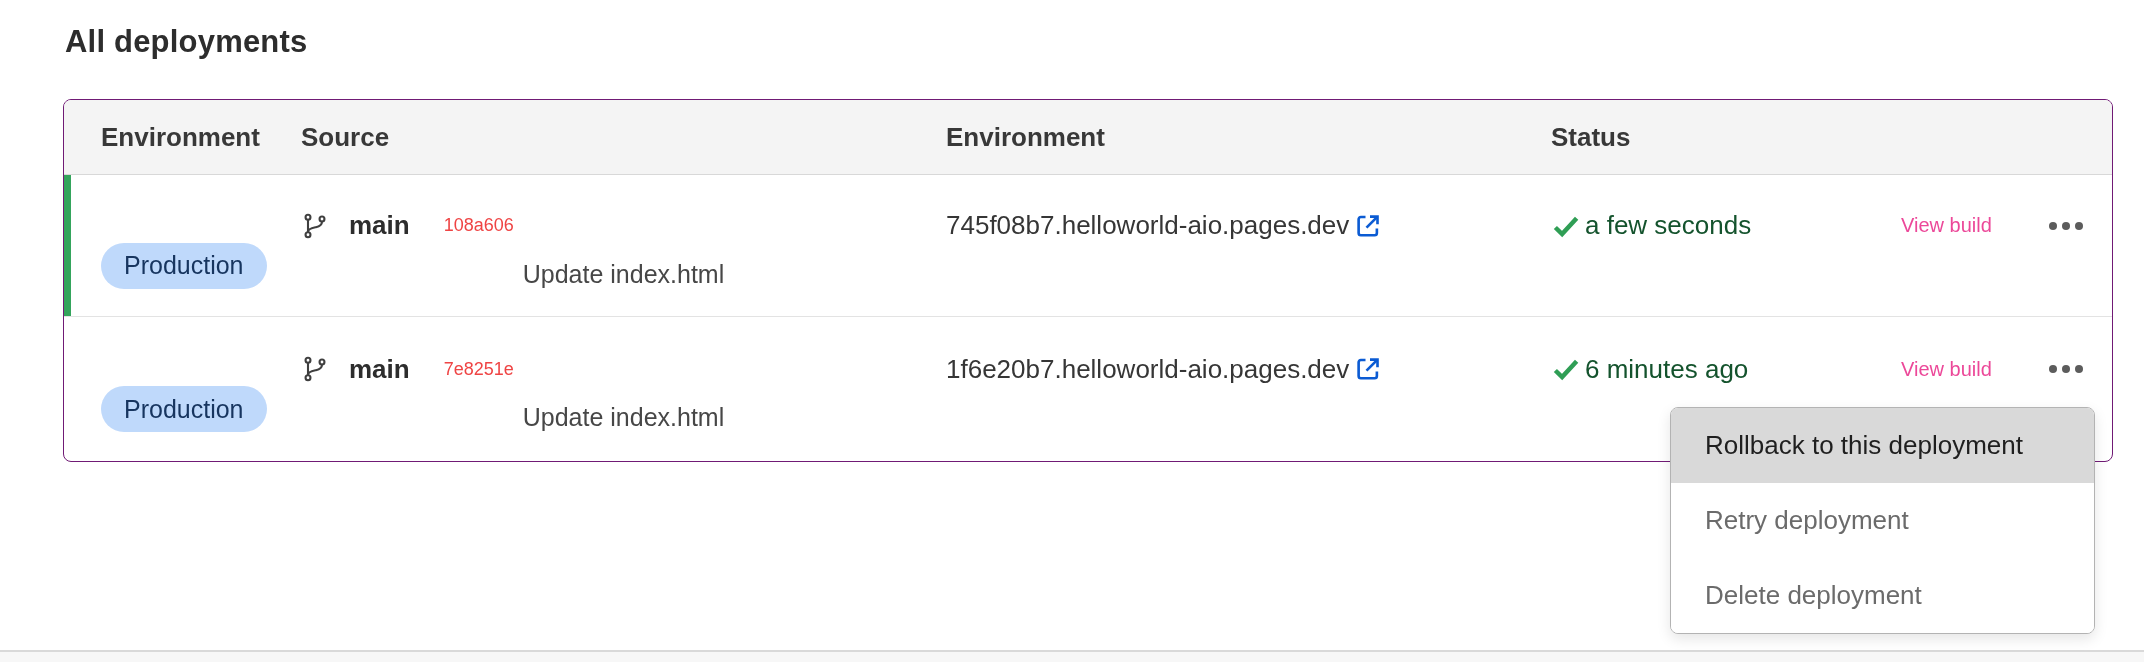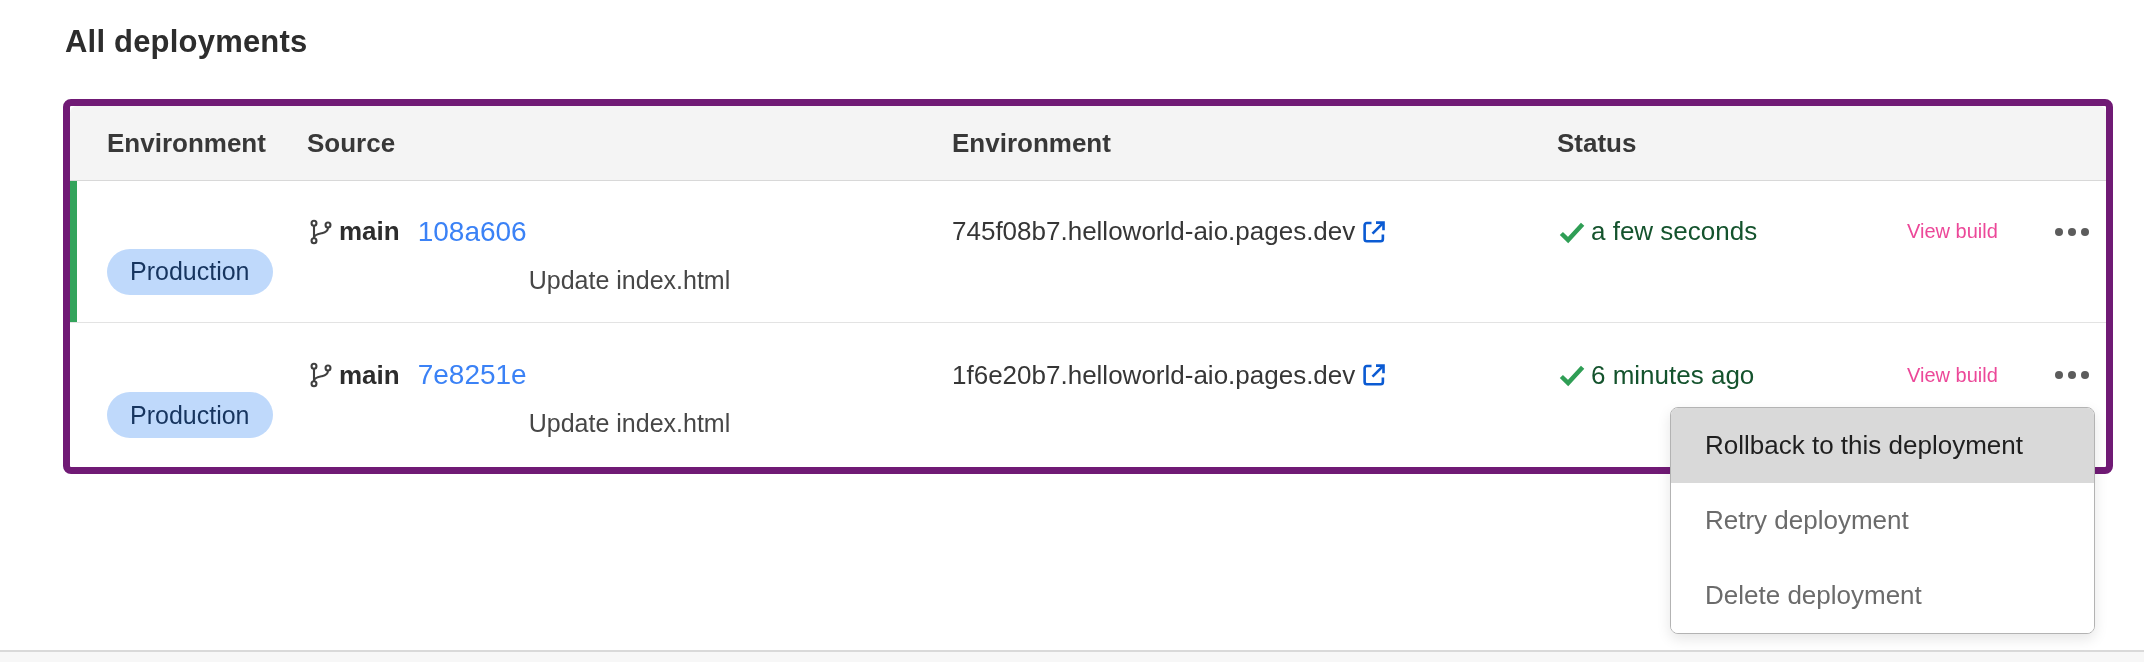--- a/index.html
+++ b/index.html
@@ -5,42 +5,42 @@
   * { margin:0; padding:0; box-sizing:border-box; }
   html,body { width:2144px; height:662px; background:#ffffff; overflow:hidden;
               font-family:"Liberation Sans", sans-serif; }
   .page { position:relative; width:2144px; height:662px; background:#fff; }
 
   .page-title { position:absolute; left:65px; top:24px; font-size:31px; font-weight:600;
                 color:#2d2d2d; letter-spacing:0.2px; }
 
   
   .deploy-table { position:absolute; left:63px; top:99px; width:2050px;
-                  border:7px solid #701a75; border-radius:8px; background:#fff; }
+                  border:1px solid #701a75; border-radius:8px; background:#fff; }
   .thead { height:75px; background:#f4f4f4; border-bottom:1px solid #d8d8d8;
            border-radius:7px 7px 0 0; display:grid;
            grid-template-columns:200px 645px 605px 1fr;
            padding-left:37px; align-items:center; }
   .th { font-size:26px; font-weight:700; color:#383838; }
 
   .row { position:relative; display:grid;
          grid-template-columns:200px 645px 605px 302px 190px 1fr;
          padding-left:37px; align-content:center; }
   .row-1 { height:142px; border-bottom:1px solid #e3e3e3; }
   .row-2 { height:144px; border-radius:0 0 7px 7px; }
   .row.active::before { content:""; position:absolute; left:0; top:0; bottom:0;
                         width:7px; background:#34a45c; }
 
   .badge { display:inline-flex; align-items:center; justify-content:center;
            height:46px; padding:0 23px; border-radius:999px;
            background:#bfd9fb; color:#17355f; font-size:25px; width:max-content;margin-top:40px; }
 
-  .src-line1 { display:flex; align-items:center; gap:4px; height:46px; }
+  .src-line1 { display:flex; align-items:center; gap:20px; height:46px; }
   .branch-name { font-size:26px; font-weight:700; color:#2d2d2d; }
-  .commit-link { font-size:28px; color:#3b82f6; text-decoration:none; margin-left:14px; cursor:pointer; }
+  .commit-link { font-size:18px; color:#ef4444; text-decoration:none; margin-left:14px; cursor:pointer; }
   .src-line2 { margin-top:11px; font-size:25px; color:#474747;text-align:center; }
 
   .deploy-cell, .status-cell { display:flex; align-items:center; gap:4px; height:46px; }
   .deploy-url { font-size:26px; color:#363636; }
   .status-time { font-size:26px; color:#14532d; }
   .view-cell { display:flex; align-items:center; height:46px; }
   .view-link { font-size:20px; color:#ec4899; text-decoration:none; cursor:pointer;margin-left:48px; }
 
   .dots-cell { display:flex; align-items:center; height:46px; }
   .dots-btn { display:flex; gap:5px; align-items:center; padding:10px 6px;

